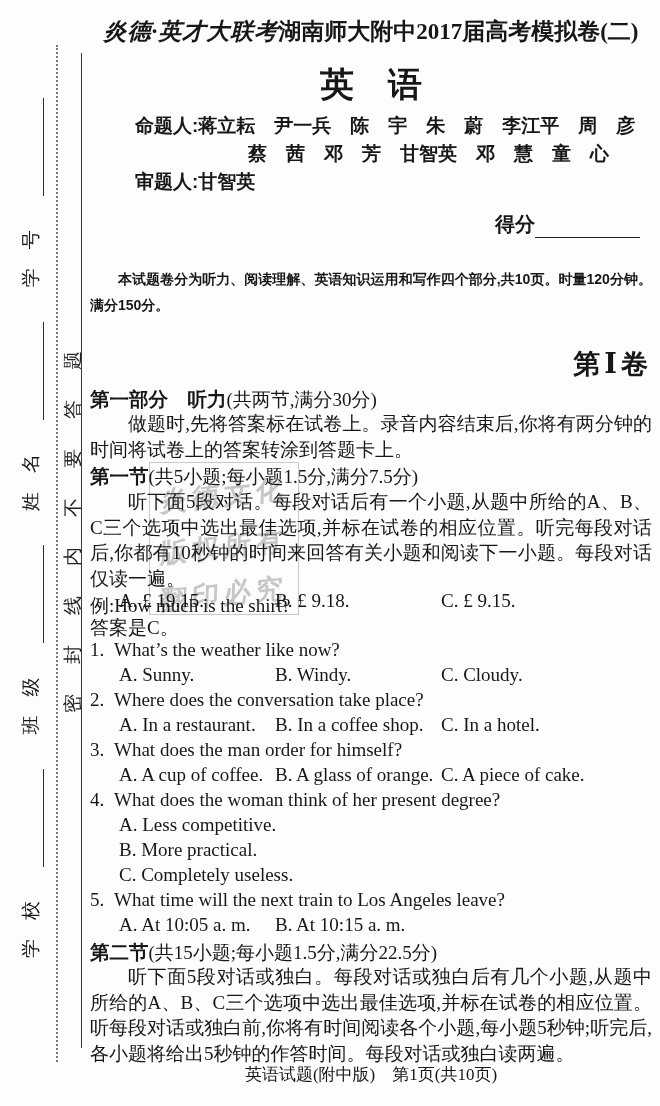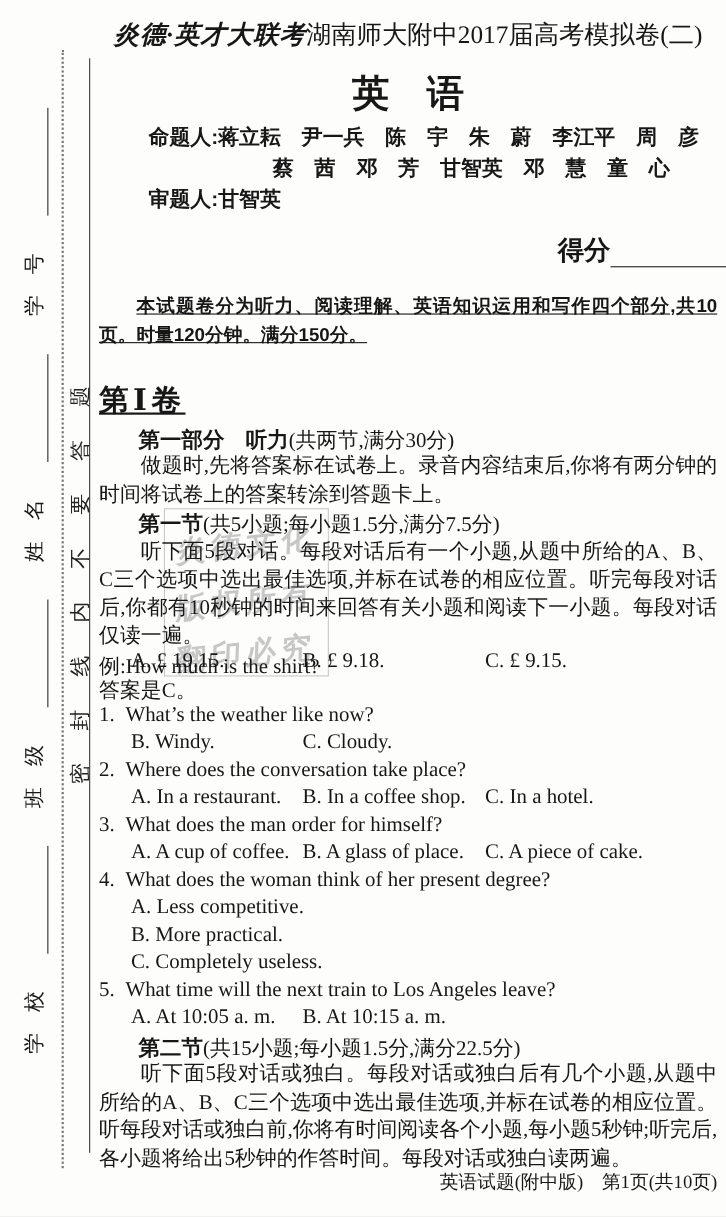--- a/index.html
+++ b/index.html
@@ -38,49 +38,49 @@
     color:#c7c7c7;font-size:27px;font-weight:bold;letter-spacing:5px;
     transform:rotate(-6deg) skewX(-8deg);white-space:nowrap;}
   .wm-1{top:14px;}
   .wm-2{top:66px;}
   .wm-3{top:113px;}
 
   
   .main{position:absolute;left:90px;top:0;width:562px;height:1106px;z-index:2;}
   .series-title{top:16px;left:0;width:562px;text-align:center;font-size:23px;white-space:nowrap;}
   .series-brand{font-weight:bold;font-style:italic;letter-spacing:1px;}
-  .series-rest{font-weight:400;}
+  .series-rest{font-weight:700;}
   .subject-title{top:62px;left:0;width:562px;text-align:center;font-size:34px;}
   .setters{top:112px;left:45px;width:520px;font-size:19px;line-height:28px;}
   .setters-line2{margin-left:67px;text-align:center;}
   .score-row{top:211px;left:405px;white-space:nowrap;}
-  .score-label{font-size:24px;margin-left:12px;}
+  .score-label{font-size:20px;}
   .score-blank{display:inline-block;width:105px;height:20px;border-bottom:1.5px solid #222;vertical-align:bottom;}
-  .intro{top:266px;left:0;width:562px;font-size:17px;line-height:26px;
-    text-indent:2em;text-align:justify;text-decoration:underline;}
-  .vol-title{top:346px;left:0;width:562px;text-align:left;font-size:27px;
-    font-weight:bold;letter-spacing:4px;text-decoration:underline;}
-  .heading{white-space:nowrap;font-size:19.5px;margin-left:36px;}
+  .intro{top:266px;left:0;width:562px;font-size:14px;line-height:26px;
+    text-indent:2em;text-align:justify;}
+  .vol-title{top:346px;left:0;width:562px;text-align:right;font-size:27px;
+    font-weight:bold;letter-spacing:4px;}
+  .heading{white-space:nowrap;font-size:19.5px;}
   .heading .paren{font-family:"Liberation Serif","DejaVu Serif",serif;font-weight:normal;font-size:19px;}
   .h-part1{top:386px;left:0;}
   .h-sec1{top:463px;left:0;}
   .h-sec2{top:939px;left:0;}
   .para{left:0;width:562px;font-size:19px;line-height:25.5px;text-indent:2em;text-align:justify;}
   .p1{top:411px;}
   .p2{top:489px;}
   .p3{top:964px;}
   .ex-line{top:565px;left:0;white-space:nowrap;margin-top:28px;}
   .opt-row{display:grid;grid-template-columns:156px 166px 1fr;padding-left:29px;height:25px;white-space:nowrap;}
   .ex-opts{top:590px;left:0;width:533px;}
   .answer-line{top:615px;left:0;}
   .questions{top:639px;left:0;width:562px;}
   .q-line{height:25px;display:flex;white-space:nowrap;}
   .q-num{width:24px;flex:0 0 24px;}
   .opt-stack{height:25px;padding-left:29px;white-space:nowrap;}
-  .footer{top:1063px;left:0;width:562px;text-align:right;font-size:17px;}
+  .footer{top:1063px;left:0;width:562px;text-align:center;font-size:17px;}
 </style>
 </head>
 <body>
 
 <div class="page">
 
   <div class="seal-fields">
     <span>学　校</span>
     <span class="field-blank"></span>
     <span>班　级</span>
@@ -144,41 +144,42 @@
     </div>
     <div class="abs answer-line">答案是C。</div>
 
     <div class="abs questions">
 
       <div class="q-line">
         <span class="q-num">1.</span>
           <span>What’s the weather like now?</span>
       </div>
       <div class="opt-row">
+        <span>A. Sunny.</span>
         <span>B. Windy.</span>
         <span>C. Cloudy.</span>
       </div>
 
       <div class="q-line">
         <span class="q-num">2.</span>
           <span>Where does the conversation take place?</span>
       </div>
       <div class="opt-row">
         <span>A. In a restaurant.</span>
         <span>B. In a coffee shop.</span>
         <span>C. In a hotel.</span>
       </div>
 
       <div class="q-line">
         <span class="q-num">3.</span>
           <span>What does the man order for himself?</span>
       </div>
       <div class="opt-row">
         <span>A. A cup of coffee.</span>
-        <span>B. A glass of place.</span>
+        <span>B. A glass of orange.</span>
         <span>C. A piece of cake.</span>
       </div>
 
       <div class="q-line">
         <span class="q-num">4.</span>
           <span>What does the woman think of her present degree?</span>
       </div>
       <div class="opt-stack">A. Less competitive.</div>
       <div class="opt-stack">B. More practical.</div>
       <div class="opt-stack">C. Completely useless.</div>

